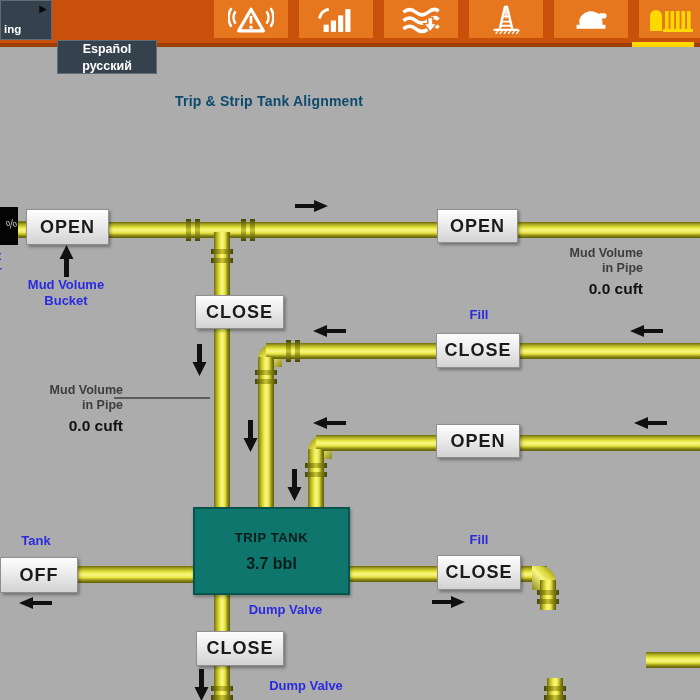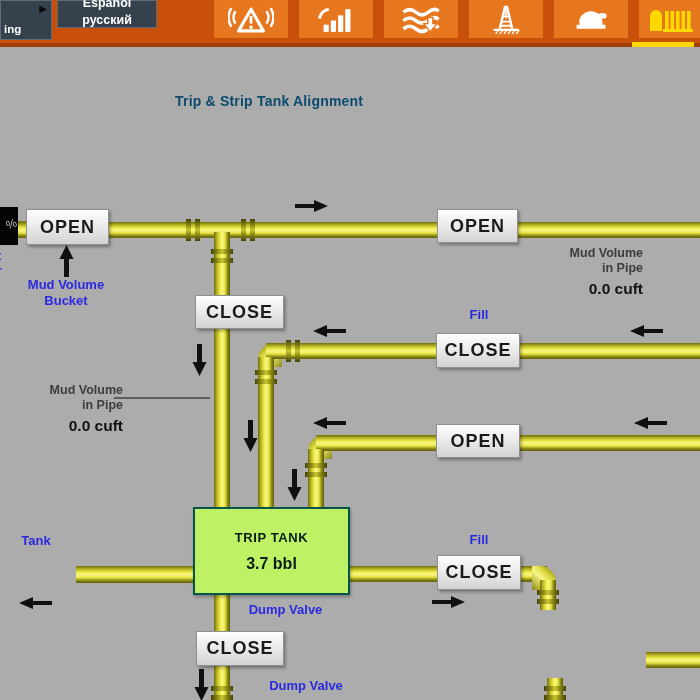--- a/index.html
+++ b/index.html
@@ -5,22 +5,22 @@
   html,body{margin:0;padding:0;background:#888;}
   #app{position:relative;width:700px;height:700px;overflow:hidden;background:#acacac;
        font-family:"Liberation Sans",sans-serif;}
   
   .toolbar{position:absolute;left:0;top:0;width:700px;height:47px;background:#c8500a;}
   .tb-strip{position:absolute;left:0;top:43px;width:700px;height:4px;background:#9f3e02;}
   .navy-btn{position:absolute;top:0;background:#35424d;border:1px solid #5f6b77;box-sizing:border-box;}
   .menu-btn{left:0;width:52px;height:40px;}
   .menu-frag{position:absolute;left:3px;bottom:4px;color:#fff;font-size:11.5px;font-weight:600;}
   .menu-arrow{position:absolute;right:4px;top:2px;color:#0a0a0a;font-size:10px;}
-  .lang-btn{left:57px;width:100px;height:28px;display:flex;flex-direction:column;align-items:center;
-            justify-content:flex-end;gap:3px;color:#fff;font-size:12.5px;font-weight:600;}
+  .lang-btn{left:57px;width:100px;height:34px;display:flex;flex-direction:column;align-items:center;
+            justify-content:center;gap:3px;color:#fff;font-size:12.5px;font-weight:600;margin-top:40px;}
   .tile{position:absolute;top:0;width:74px;height:38px;background:#e6771f;display:flex;
         align-items:center;justify-content:center;overflow:hidden;}
   .tile svg{display:block;}
   .active-underline{position:absolute;left:632px;top:42px;width:62px;height:5px;background:#ffd800;}
   
   .page-title{position:absolute;left:175px;top:57px;width:345px;text-align:left;
               font-size:14px;font-weight:700;color:#0c4a6e;letter-spacing:.2px;margin-top:36px;}
   
   .pipe-h,.pipe-v,.elbow{position:absolute;z-index:1;}
   .pipe-h{height:16px;background:linear-gradient(180deg,#6e6c0b 0%,#b7b424 18%,#eeeb4a 38%,#f8f685 52%,#e8e545 68%,#8a8715 86%,#5f5d08 100%);}
@@ -31,21 +31,21 @@
   .jpair-h i{flex:0 0 5px;height:100%;background:linear-gradient(180deg,#444205,#8f8c18 30%,#c9c62e 50%,#8f8c18 70%,#444205);}
   .jpair-v{position:absolute;z-index:2;width:22px;height:14px;display:flex;flex-direction:column;gap:4px;}
   .jpair-v i{flex:0 0 5px;width:100%;background:linear-gradient(90deg,#444205,#8f8c18 30%,#c9c62e 50%,#8f8c18 70%,#444205);}
   
   .valve{position:absolute;z-index:4;display:flex;align-items:center;justify-content:center;
          background:linear-gradient(180deg,#fdfdfd,#ececec 45%,#d2d2d2);
          border:1px solid #8f8f8f;box-sizing:border-box;
          box-shadow:inset 0 1px 0 #fff,1.5px 2px 3px rgba(0,0,0,.35);
          font-size:18px;font-weight:700;color:#1a1a1a;letter-spacing:1px;cursor:pointer;}
   
-  .tank{position:absolute;z-index:3;background:#bef264;border:2px solid #07544d;box-sizing:border-box;
+  .tank{position:absolute;z-index:3;background:#0f766e;border:2px solid #07544d;box-sizing:border-box;
         display:flex;flex-direction:column;align-items:center;justify-content:center;
         color:#081c19;box-shadow:1px 2px 3px rgba(0,0,0,.3);}
   .tank .tname{font-size:13px;font-weight:700;letter-spacing:.6px;}
   .tank .tval{font-size:16px;font-weight:700;margin-top:10px;}
   
   .blue-label{position:absolute;z-index:3;color:#2a2ae0;font-weight:700;font-size:13px;
               text-align:center;line-height:16px;}
   .readout{position:absolute;z-index:3;text-align:right;}
   .readout .ro-l{color:#3d3d3d;font-weight:700;font-size:12.5px;line-height:15px;}
   .readout .ro-v{color:#121212;font-weight:700;font-size:15.5px;margin-top:4px;}
@@ -208,20 +208,21 @@
     <span>%</span>
   </div>
   <div class="edge-frag" style="top:249px;">t</div>
   <div class="edge-frag" style="top:264px;">r</div>
 
   <div class="valve" style="left:26px;top:209px;width:83px;height:36px;">OPEN</div>
   <div class="valve" style="left:437px;top:209px;width:81px;height:34px;">OPEN</div>
   <div class="valve" style="left:195px;top:295px;width:89px;height:34px;">CLOSE</div>
   <div class="valve" style="left:436px;top:333px;width:84px;height:35px;">CLOSE</div>
   <div class="valve" style="left:436px;top:424px;width:84px;height:34px;">OPEN</div>
+  <div class="valve" style="left:0px;top:557px;width:78px;height:36px;">OFF</div>
   <div class="valve" style="left:437px;top:555px;width:84px;height:35px;">CLOSE</div>
   <div class="valve" style="left:196px;top:631px;width:88px;height:35px;">CLOSE</div>
 
   <div class="tank" style="left:193px;top:507px;width:157px;height:88px;">
     <div class="tname">TRIP TANK</div>
     <div class="tval">3.7 bbl</div>
   </div>
 
   <div class="blue-label" style="left:8px;top:277px;width:116px;">
     <div>Mud Volume</div>

